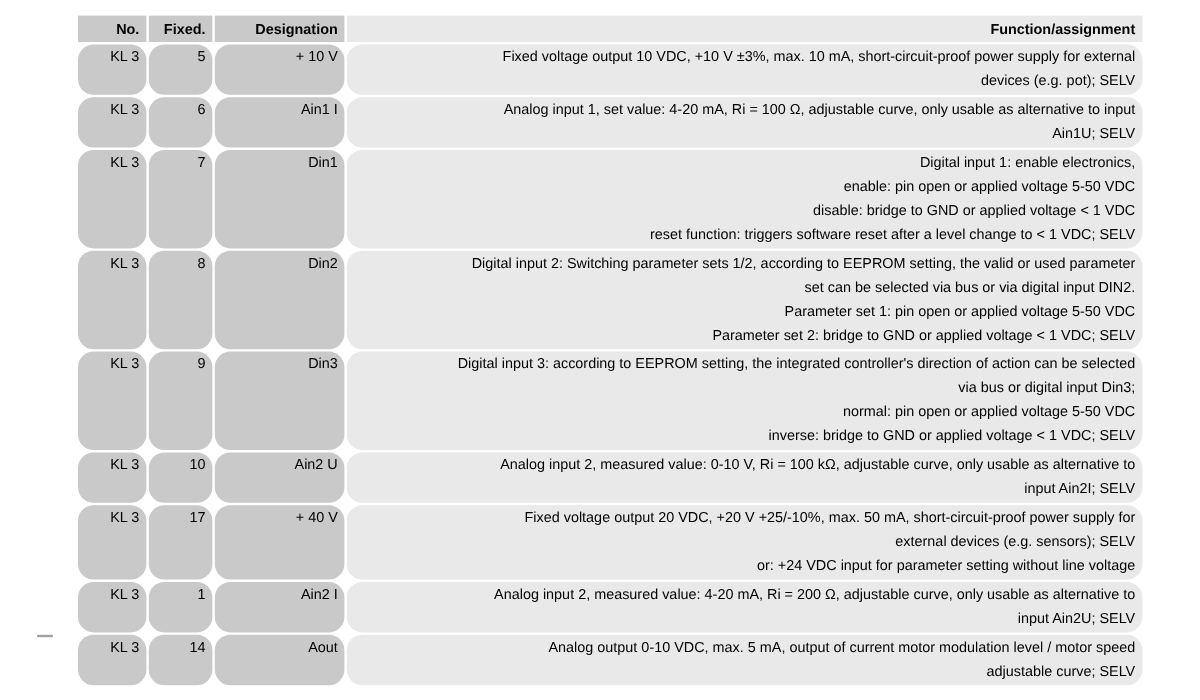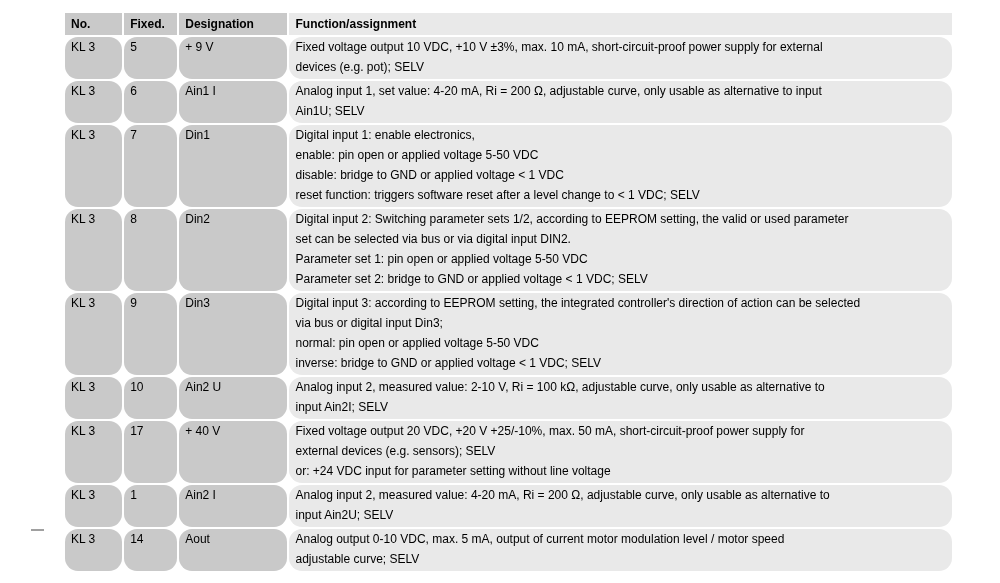--- a/index.html
+++ b/index.html
@@ -24,21 +24,21 @@
     background:var(--page-bg);
     table-layout:fixed;
     width:891px;
   }
   col.c-no{width:57px;}
   col.c-conn{width:53px;}
   col.c-desig{width:108px;}
   col.c-func{width:661px;}
 
   th,td{
-    vertical-align:top;text-align:left;
+    vertical-align:top;text-align:right;
     font-size:12px;line-height:20px;
     padding:1px 6px 1px 6px;
     white-space:pre-line;
     overflow:hidden;
   }
   th{
     font-weight:bold;
     height:20px;
     padding-top:1px;padding-bottom:1px;
   }
@@ -63,29 +63,29 @@
       <th class="bg-dark">No.</th>
       <th class="bg-dark">Fixed.</th>
       <th class="bg-dark">Designation</th>
       <th class="bg-light">Function/assignment</th>
     </tr>
   </thead>
   <tbody>
     <tr>
       <td class="bg-dark">KL 3</td>
       <td class="bg-dark">5</td>
-      <td class="bg-dark">+ 9 V</td>
+      <td class="bg-dark">+ 10 V</td>
       <td class="bg-light">Fixed voltage output 10 VDC, +10 V ±3%, max. 10 mA, short-circuit-proof power supply for external
 devices (e.g. pot); SELV</td>
     </tr>
     <tr>
       <td class="bg-dark">KL 3</td>
       <td class="bg-dark">6</td>
       <td class="bg-dark">Ain1 I</td>
-      <td class="bg-light">Analog input 1, set value: 4-20 mA, Ri = 200 Ω, adjustable curve, only usable as alternative to input
+      <td class="bg-light">Analog input 1, set value: 4-20 mA, Ri = 100 Ω, adjustable curve, only usable as alternative to input
 Ain1U; SELV</td>
     </tr>
     <tr>
       <td class="bg-dark">KL 3</td>
       <td class="bg-dark">7</td>
       <td class="bg-dark">Din1</td>
       <td class="bg-light">Digital input 1: enable electronics,
 enable: pin open or applied voltage 5-50 VDC
 disable: bridge to GND or applied voltage &lt; 1 VDC
 reset function: triggers software reset after a level change to &lt; 1 VDC; SELV</td>
@@ -105,21 +105,21 @@
       <td class="bg-dark">Din3</td>
       <td class="bg-light">Digital input 3: according to EEPROM setting, the integrated controller's direction of action can be selected
 via bus or digital input Din3;
 normal: pin open or applied voltage 5-50 VDC
 inverse: bridge to GND or applied voltage &lt; 1 VDC; SELV</td>
     </tr>
     <tr>
       <td class="bg-dark">KL 3</td>
       <td class="bg-dark">10</td>
       <td class="bg-dark">Ain2 U</td>
-      <td class="bg-light">Analog input 2, measured value: 2-10 V, Ri = 100 kΩ, adjustable curve, only usable as alternative to
+      <td class="bg-light">Analog input 2, measured value: 0-10 V, Ri = 100 kΩ, adjustable curve, only usable as alternative to
 input Ain2I; SELV</td>
     </tr>
     <tr>
       <td class="bg-dark">KL 3</td>
       <td class="bg-dark">17</td>
       <td class="bg-dark">+ 40 V</td>
       <td class="bg-light">Fixed voltage output 20 VDC, +20 V +25/-10%, max. 50 mA, short-circuit-proof power supply for
 external devices (e.g. sensors); SELV
 or: +24 VDC input for parameter setting without line voltage</td>
     </tr>

